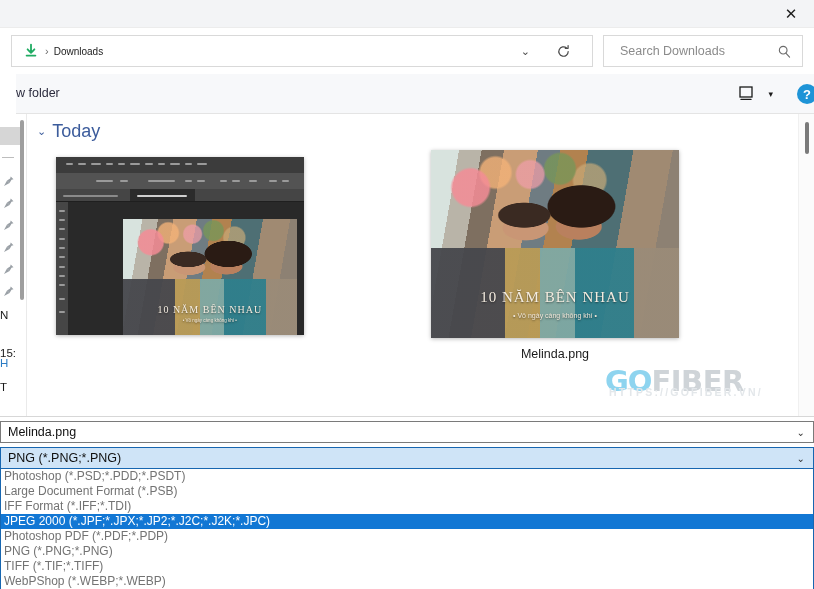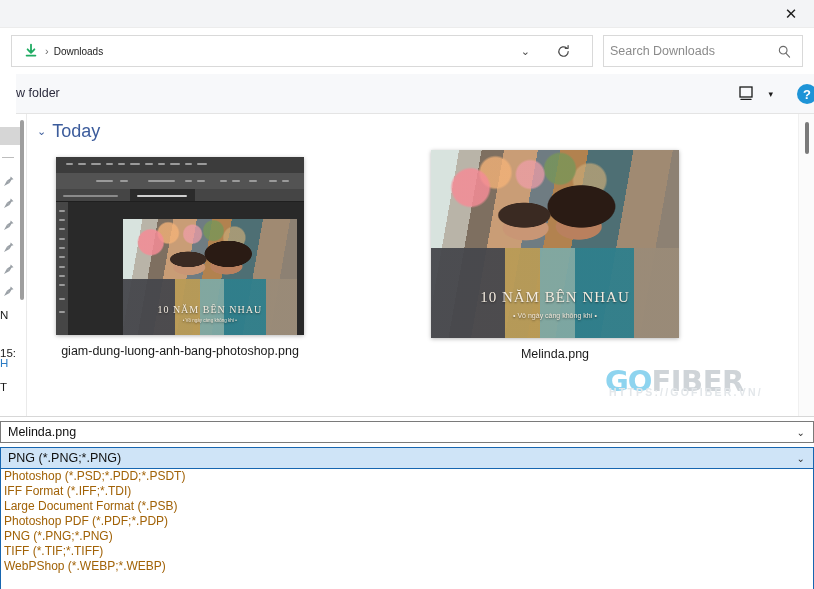--- a/index.html
+++ b/index.html
@@ -66,21 +66,21 @@
     display: flex; align-items: center; justify-content: center;
   }
   .searchbox {
     position: absolute; left: 603px; top: 7px;
     width: 200px; height: 32px;
     border: 1px solid #d9d9d9;
     background: #ffffff;
     display: flex; align-items: center;
   }
   .search-placeholder {
-    font-size: 12.5px; color: #8b8b8b; margin-left: 6px;
+    font-size: 12.5px; color: #8b8b8b; margin-left: 16px;
     flex: 1;
   }
   .search-icon {
     width: 24px; height: 22px; margin-right: 6px;
     display: flex; align-items: center; justify-content: center;
   }
 
   
   .toolbar {
     position: absolute; left: 16px; top: 74px;
@@ -323,21 +323,21 @@
   .dropdown-list {
     position: absolute; left: 0px; top: 52px;
     width: 814px; height: 121px;
     border: 1px solid #1766b0;
     border-top: none;
     background: #ffffff;
     overflow: hidden;
   }
   .dd-item {
     height: 15px; line-height: 15px;
-    font-size: 12px; color: #a16207;
+    font-size: 12px; color: #737373;
     padding-left: 3px;
     white-space: nowrap;
   }
   .dd-item.selected {
     background: #1277d4; color: #ffffff;
   }
 </style>
 </head>
 <body>
 
@@ -505,21 +505,20 @@
           <div class="ps-fakedot" style="left:25%; top:82%; width:50%"></div>
         </div>
         <div class="ps-doc">
           <div class="photo"></div>
           <div class="photo-faces"></div>
           <div class="photo-lower"></div>
           <div class="photo-text" style="font-size:10px;">10 NĂM BÊN NHAU</div>
           <div class="photo-sub" style="font-size:4.5px;">• Vô ngày càng không khí •</div>
         </div>
       </div>
-      <div class="tile-label">giam-dung-luong-anh-bang-photoshop.png</div>
     </div>
 
     <div class="tile" style="left:404px; top:36px;">
       <div class="thumb-shadow" style="width:248px; height:188px;">
         <div class="photo"></div>
         <div class="photo-faces"></div>
         <div class="photo-lower"></div>
         <div class="photo-text" style="font-size:15px;">10 NĂM BÊN NHAU</div>
         <div class="photo-sub" style="font-size:7px;">• Vô ngày càng không khí •</div>
       </div>
@@ -542,22 +541,23 @@
       <span class="field-chevron">⌄</span>
     </div>
 
     <div class="format-field">
       <span class="format-value">PNG (*.PNG;*.PNG)</span>
       <span class="field-chevron">⌄</span>
     </div>
 
     <div class="dropdown-list">
       <div class="dd-item">Photoshop (*.PSD;*.PDD;*.PSDT)</div>
+      <div class="dd-item">Large Document Format (*.PSB)</div>
       <div class="dd-item">IFF Format (*.IFF;*.TDI)</div>
-      <div class="dd-item">Large Document Format (*.PSB)</div>
+      <div class="dd-item selected">JPEG 2000 (*.JPF;*.JPX;*.JP2;*.J2C;*.J2K;*.JPC)</div>
       <div class="dd-item">Photoshop PDF (*.PDF;*.PDP)</div>
       <div class="dd-item">PNG (*.PNG;*.PNG)</div>
       <div class="dd-item">TIFF (*.TIF;*.TIFF)</div>
       <div class="dd-item">WebPShop (*.WEBP;*.WEBP)</div>
     </div>
   </div>
 
 </div>
 
 </body></html>

